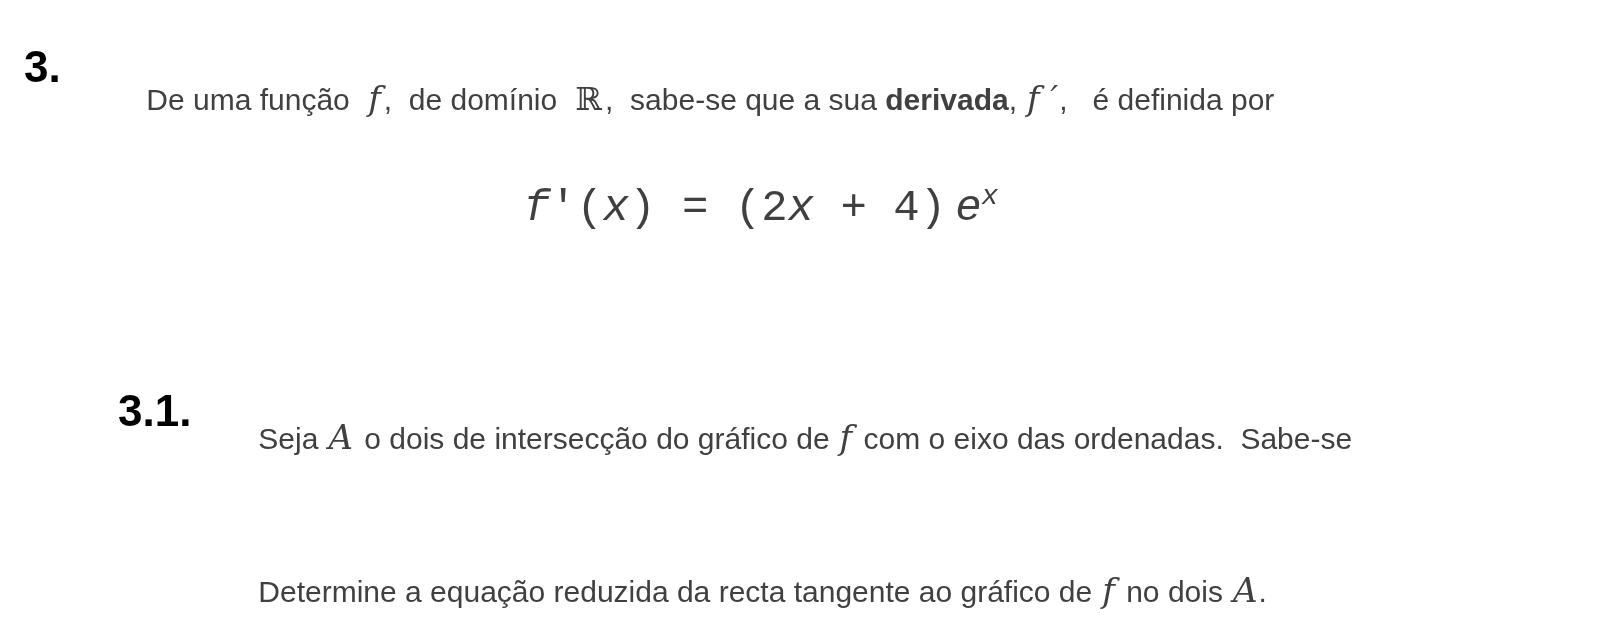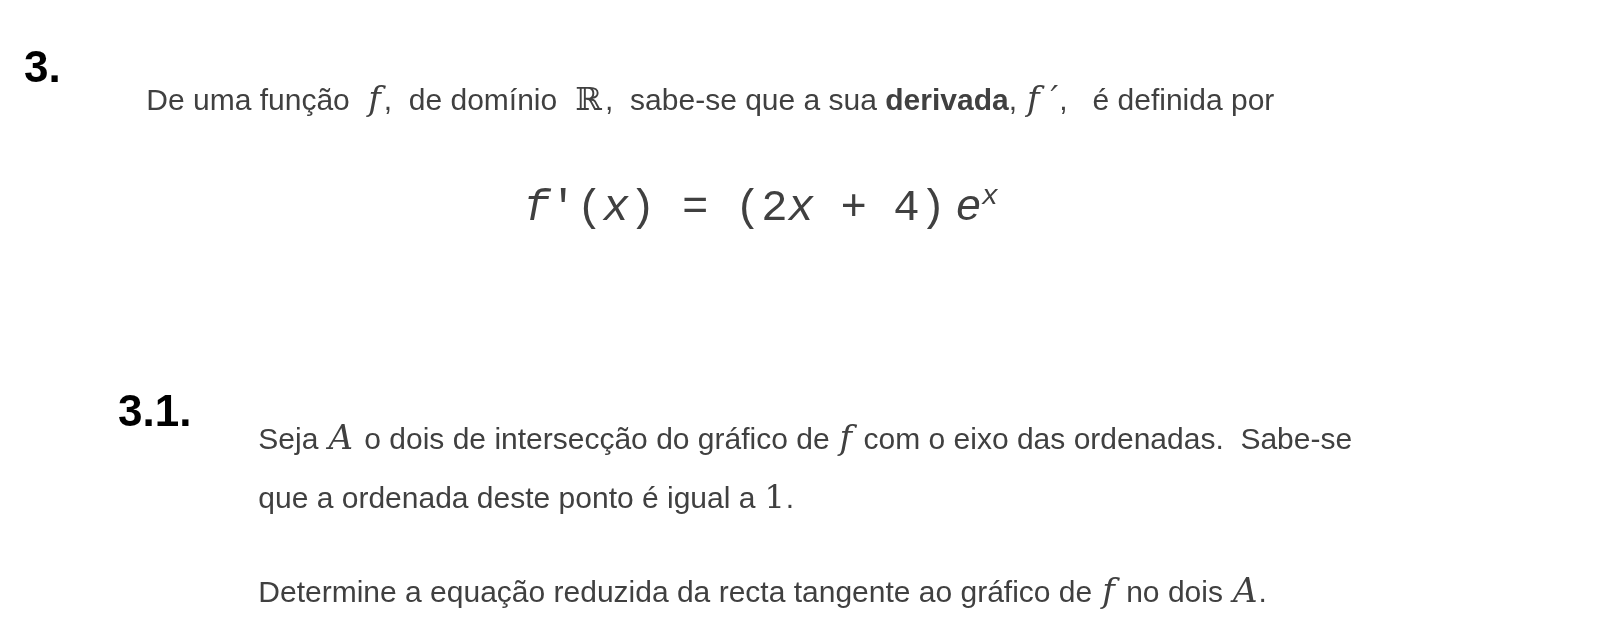--- a/index.html
+++ b/index.html
@@ -88,21 +88,18 @@
     <span class="fi">f</span><span class="fr">′(</span><span class="fi">x</span><span class="fr">) = (2</span><span class="fi">x</span><span class="fr"> + 4)</span><span class="fi fe">e</span><span class="fsup">x</span>
   </div>
 
 
   <span class="qnum" id="q31-number">3.1.</span>
 
   <div class="line" id="q31-line1">
     <span>Seja</span><span class="bm">A</span><span> o dois de intersecção do gráfico de</span><span class="bm">f</span><span> com o eixo das ordenadas.  Sabe-se</span>
   </div>
 
-  <div class="line" id="q31-line2">
-    <span>que a ordenada deste ponto é igual a</span><span class="rn">1</span><span>.</span>
-  </div>
 
   <div class="line" id="q31-line3">
     <span>Determine a equação reduzida da recta tangente ao gráfico de</span><span class="bm">f</span><span> no dois</span><span class="bm tight">A</span><span>.</span>
   </div>
 
 </div>
 
 </body></html>

